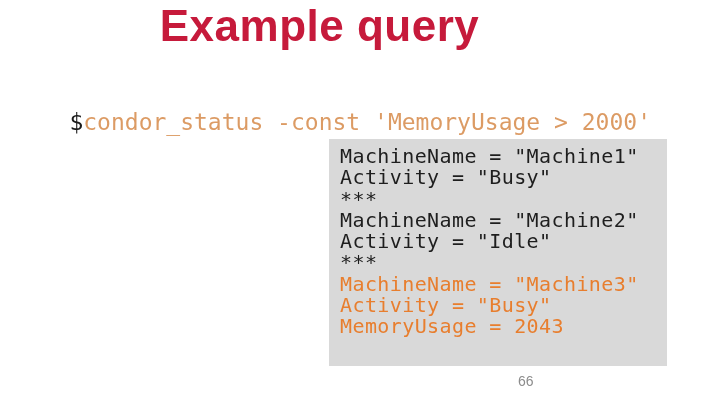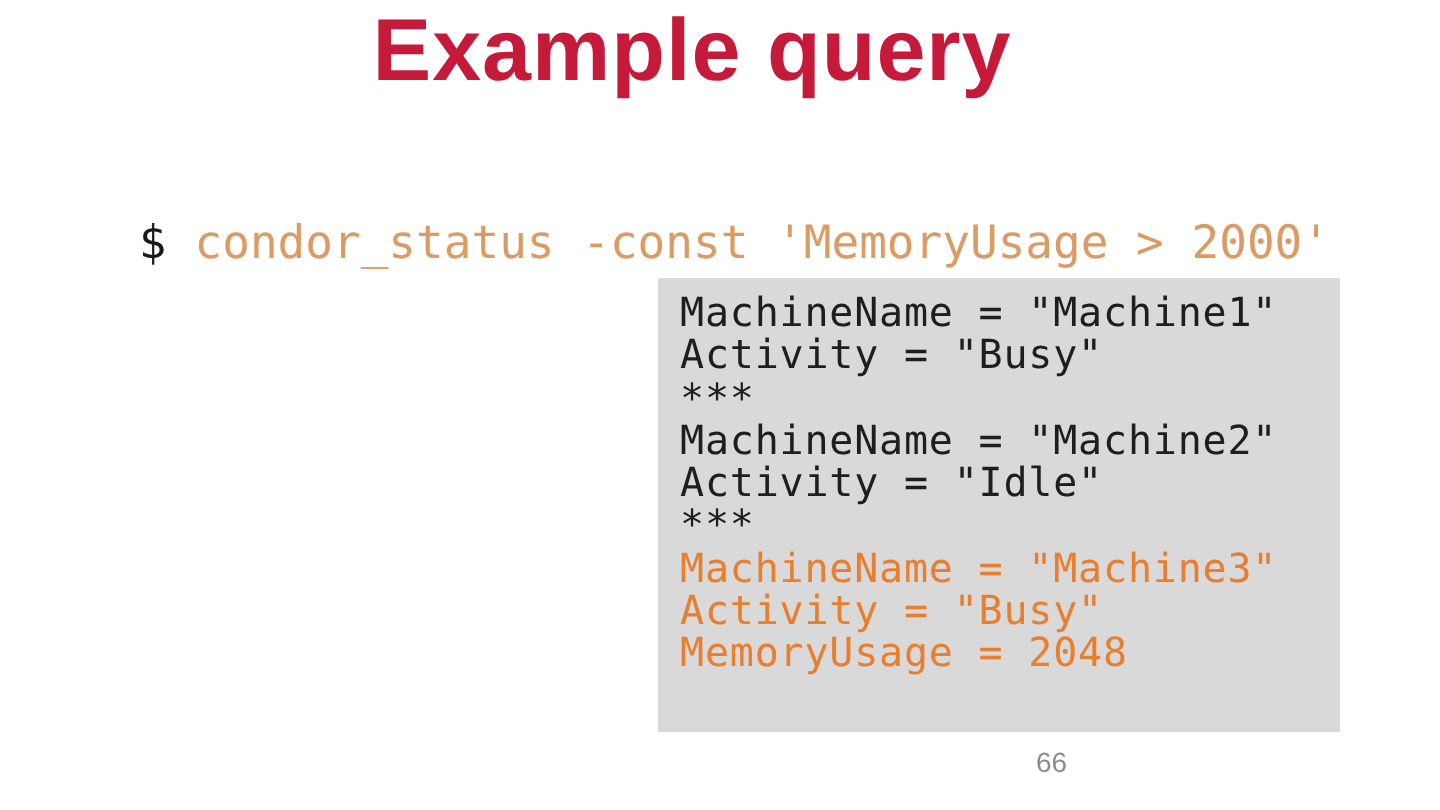--- a/index.html
+++ b/index.html
@@ -2,21 +2,21 @@
 <html style="--background: #FFFFFF; --title_red: #C61A3B; --prompt_black: #1A1A1A; --command_orange: #DC9B64; --box_bg: #D9D9D9; --box_text: #1E1E1E; --highlight_orange: #E87E2E; --page_gray: #8C8C8C;"><head>
 <meta charset="utf-8">
 <style>
   html, body {
     margin: 0;
     padding: 0;
     background: #ffffff;
   }
   .slide {
     position: relative;
-    width: 720px;
+    width: 667px;
     height: 405px;
     background: var(--background, #ffffff);
     overflow: hidden;
     font-family: "Liberation Sans", sans-serif;
   }
   .title {
     position: absolute;
     top: 2px;
     left: 0;
     right: 28px;
@@ -36,21 +36,20 @@
     font-family: "DejaVu Sans Mono", "Liberation Mono", monospace;
     font-size: 23px;
     line-height: 28px;
     white-space: pre;
   }
   .command .prompt {
     color: var(--prompt_black, #1a1a1a);
   }
   .command .cmd {
     color: var(--command_orange, #DC9B64);
-    margin-left: 14px;
   }
   .output-box {
     position: absolute;
     left: 329px;
     top: 139px;
     width: 341px;
     height: 227px;
     box-sizing: border-box;
     background: var(--box_bg, #D9D9D9);
     padding: 7px 0 0 11px;
@@ -89,18 +88,18 @@
 
   <div class="output-box">
       <div class="line">MachineName = "Machine1"</div>
       <div class="line">Activity = "Busy"</div>
       <div class="line">***</div>
       <div class="line">MachineName = "Machine2"</div>
       <div class="line">Activity = "Idle"</div>
       <div class="line">***</div>
       <div class="line highlight">MachineName = "Machine3"</div>
       <div class="line highlight">Activity = "Busy"</div>
-      <div class="line highlight">MemoryUsage = 2048</div>
+      <div class="line highlight">MemoryUsage = 2043</div>
     </div>
 
   <div class="page-number">66</div>
 
 </div>
 
 </body></html>

